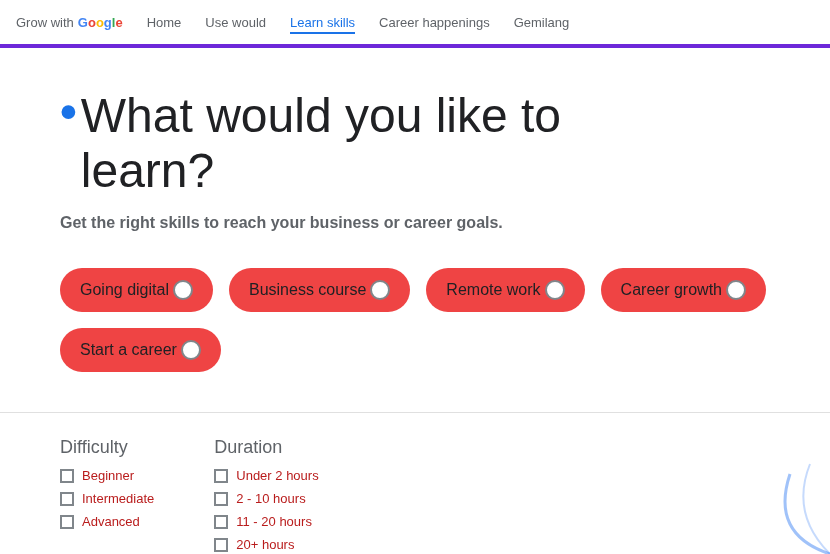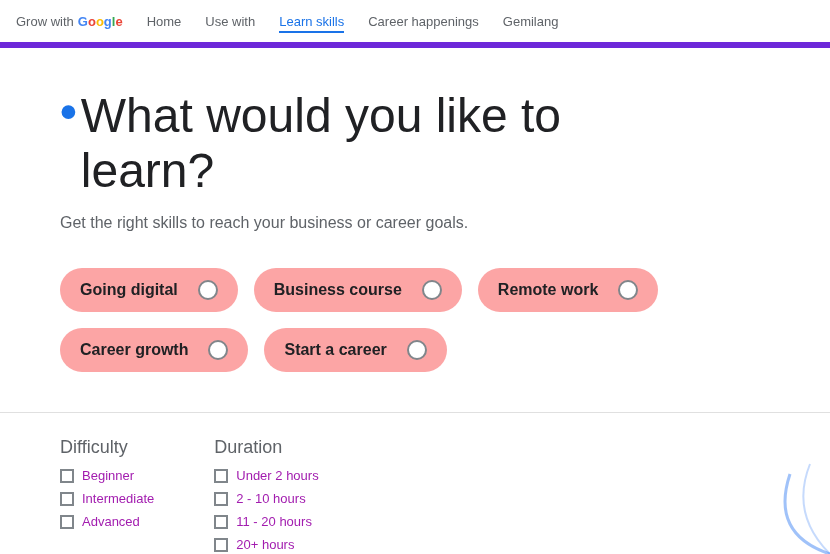--- a/index.html
+++ b/index.html
@@ -1,66 +1,66 @@
 <!DOCTYPE html>
 <html><head>
   <meta charset="utf-8">
   <style>
     * { box-sizing: border-box; margin: 0; padding: 0; }
     body { font-family: 'Google Sans', Arial, sans-serif; background: #fff; color: #202124; font-size: 14px; }
 
     
     nav {
       display: flex; align-items: center; padding: 0 16px; height: 48px;
-      border-bottom: 6px solid #6d28d9;
+      border-bottom: 4px solid #6d28d9;
     }
     .nav-logo { display: flex; align-items: center; gap: 4px; font-size: 13px; color: #5f6368; margin-right: 24px; white-space: nowrap; }
     .logo-google { display: inline-flex; gap: 0; }
     .logo-g { color: #4285F4; font-weight: 700; }
     .logo-o1 { color: #EA4335; font-weight: 700; }
     .logo-o2 { color: #FBBC05; font-weight: 700; }
     .logo-g2 { color: #4285F4; font-weight: 700; }
     .logo-l { color: #34A853; font-weight: 700; }
     .logo-e { color: #EA4335; font-weight: 700; }
     .nav-links { display: flex; gap: 24px; align-items: center; }
     .nav-link { font-size: 13px; color: #5f6368; text-decoration: none; cursor: pointer; padding: 4px 0; }
     .nav-link.active { color: #1a73e8; border-bottom: 2px solid #1a73e8; padding-bottom: 2px; font-weight: 500; }
 
     
     main { padding: 40px 60px 0 60px; max-width: 860px; }
 
     .headline-row { display: flex; align-items: flex-start; gap: 4px; margin-bottom: 16px; }
     .bullet { font-size: 48px; font-weight: 700; line-height: 1; color: #1a73e8; }
     .headline { font-size: 48px; font-weight: 400; line-height: 1.15; color: #202124; }
 
-    .subtitle { font-size: 16px; color: #5f6368; margin-bottom: 36px; font-weight: 400; }
+    .subtitle { font-size: 16px; color: #5f6368; margin-bottom: 36px; font-weight: 700; }
 
     
     .chips { display: flex; flex-wrap: wrap; gap: 16px; margin-bottom: 40px; }
     .chip {
-      display: flex; align-items: center; gap: 20px;
+      display: flex; align-items: center; gap: 4px;
       padding: 12px 20px; border-radius: 50px;
-      background: #fca5a5; border: none; cursor: pointer;
+      background: #ef4444; border: none; cursor: pointer;
       font-size: 16px; color: #202124; font-family: inherit;
-      font-weight: 700;
+      font-weight: 400;
     }
     .chip-radio {
       width: 20px; height: 20px; border-radius: 50%;
       border: 2px solid #80868b; background: #fff;
       flex-shrink: 0; display: inline-block;
     }
 
     
     .divider { height: 1px; background: #e0e0e0; margin: 0 -60px 24px -60px; }
 
     
     .filters { display: flex; gap: 60px; padding-bottom: 24px; }
     .filter-group { }
     .filter-label { font-size: 18px; color: #5f6368; font-weight: 500; margin-bottom: 10px; }
-    .filter-item { display: flex; align-items: center; gap: 8px; margin-bottom: 8px; font-size: 13px; color: #a21caf; }
+    .filter-item { display: flex; align-items: center; gap: 8px; margin-bottom: 8px; font-size: 13px; color: #b91c1c; }
     .checkbox {
       width: 14px; height: 14px; border: 2px solid #80868b;
       background: #fff; flex-shrink: 0; cursor: pointer;
     }
     .checkbox.checked { background: #1a73e8; border-color: #1a73e8; position: relative; }
     .checkbox.checked::after {
       content: '✓'; color: #fff; font-size: 10px; position: absolute;
       top: -1px; left: 1px; line-height: 14px;
     }
 
@@ -81,21 +81,21 @@
       <span class="logo-g">G</span>
         <span class="logo-o1">o</span>
         <span class="logo-o2">o</span>
         <span class="logo-g2">g</span>
         <span class="logo-l">l</span>
         <span class="logo-e">e</span>
     </span>
   </div>
   <div class="nav-links" id="nav-links">
       <a class="nav-link">Home</a>
-      <a class="nav-link">Use with</a>
+      <a class="nav-link">Use would</a>
       <a class="nav-link active">Learn skills</a>
       <a class="nav-link">Career happenings</a>
       <a class="nav-link">Gemilang</a>
     </div>
 </nav>
 
 <main>
   <div class="headline-row">
     <span class="bullet">•</span>
     <div>

